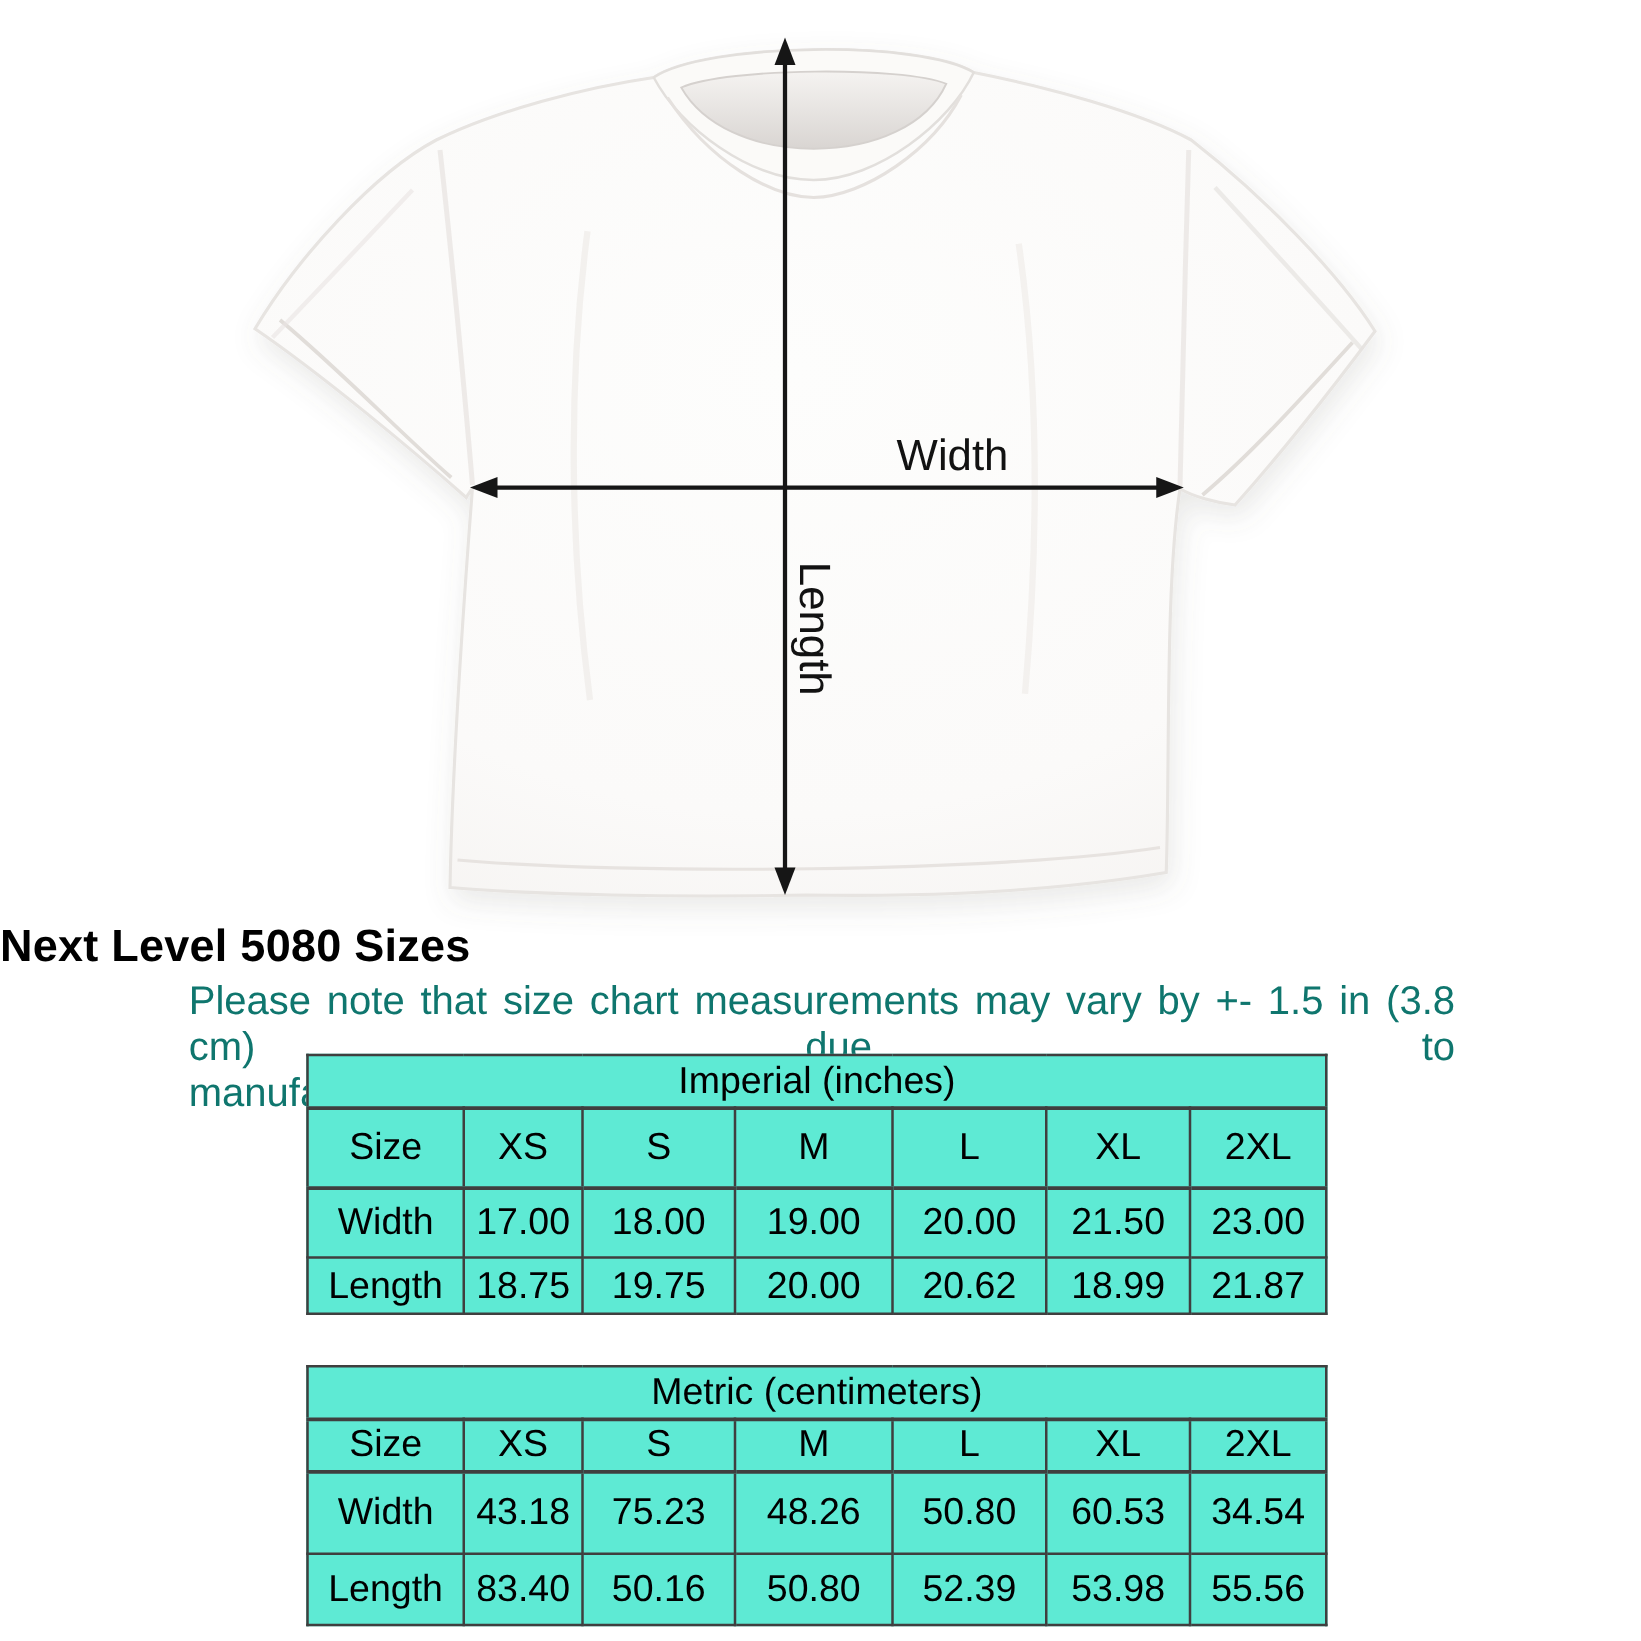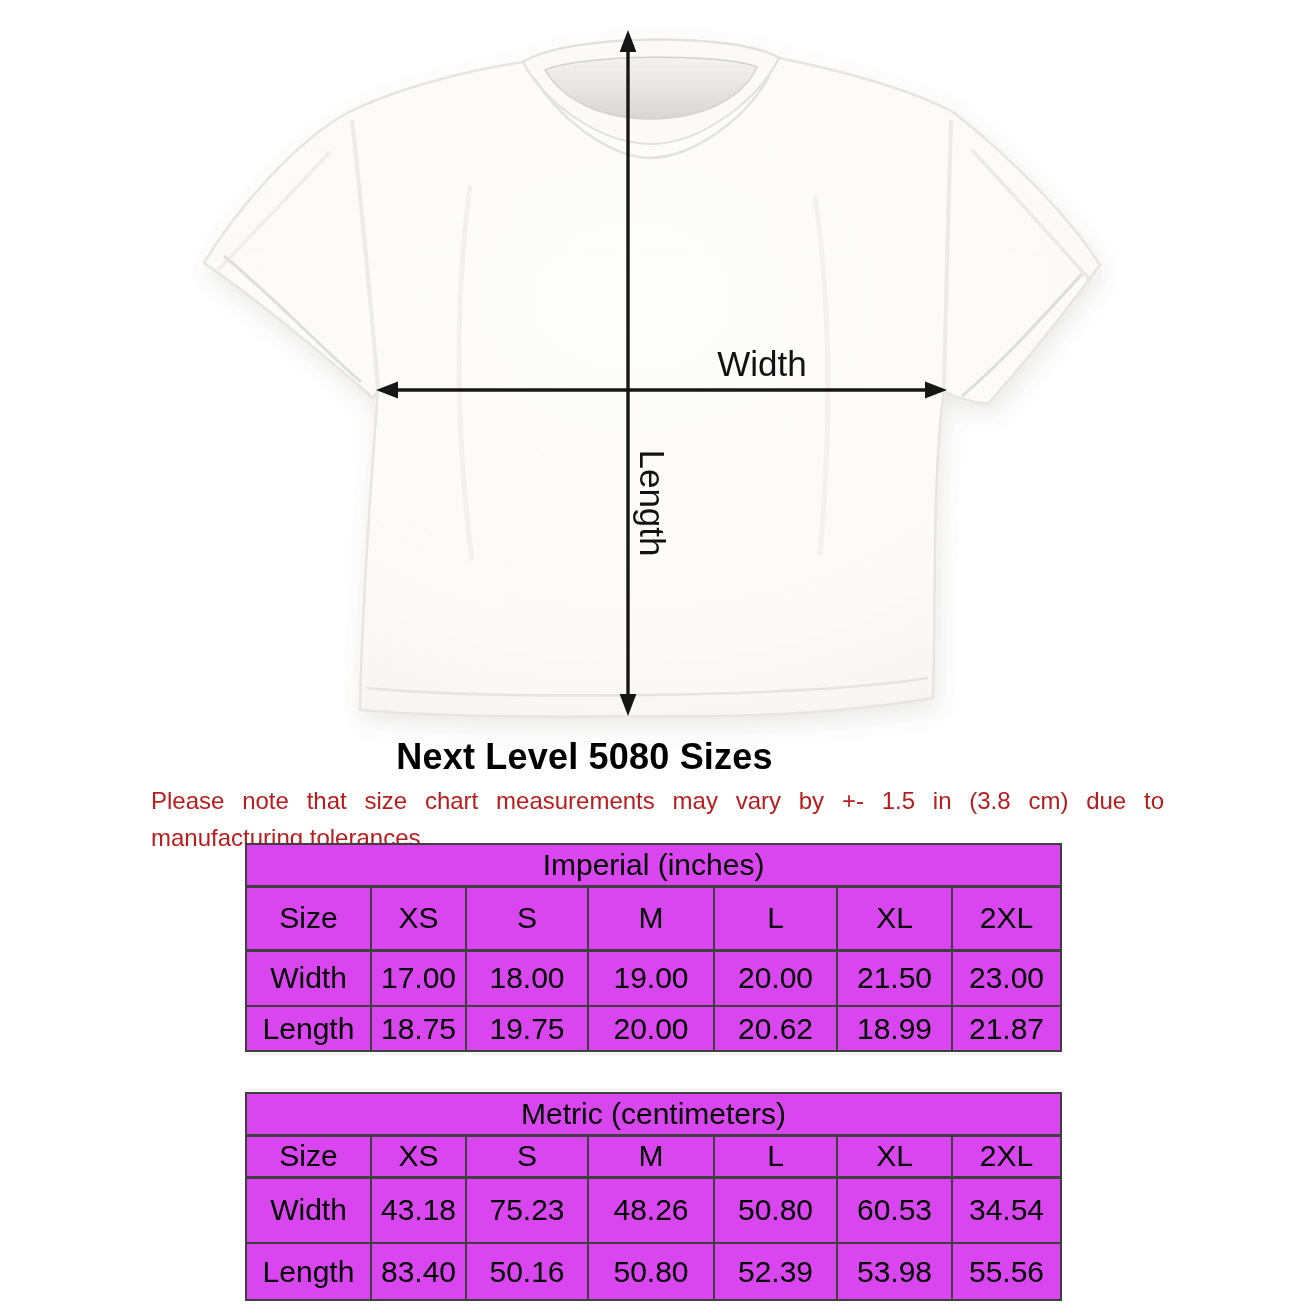--- a/index.html
+++ b/index.html
@@ -6,30 +6,30 @@
   body{width:1313px;height:1313px;position:relative;overflow:hidden;
        font-family:"Liberation Sans","DejaVu Sans",sans-serif;color:#000;}
   .page{position:absolute;inset:0;background:#ffffff;}
 
   .shirt-svg{position:absolute;left:0;top:0;}
 
   .svg-label{font-family:"Liberation Sans","DejaVu Sans",sans-serif;
              font-size:35px;fill:#121212;}
 
   .page-title{position:absolute;left:0;top:736px;width:1169px;
-              text-align:center;font-size:36px;font-weight:bold;
+              font-size:36px;font-weight:bold;
               letter-spacing:0.2px;}
 
   .note{position:absolute;left:151px;top:782px;width:1013px;
-        font-size:24px;line-height:37px;color:#b91c1c;}
+        font-size:32px;line-height:37px;color:#0f766e;}
   .note .l1{display:block;text-align:justify;text-align-last:justify;}
   .note .l2{display:block;text-align:left;}
 
   table.size-table{position:absolute;border-collapse:collapse;
-                   table-layout:fixed;width:815px;background:#d946ef;}
+                   table-layout:fixed;width:815px;background:#5eead4;}
   table.size-table td,table.size-table th{
       border:2px solid #3f3f3f;text-align:center;vertical-align:middle;
       font-size:30px;padding:0;overflow:hidden;white-space:nowrap;}
   table.size-table .t-title td{font-weight:normal;border-bottom-width:3px;}
   table.size-table .t-head th{font-weight:normal;border-bottom-width:3px;}
   table.size-table td.rowlabel{font-weight:normal;}
 
   #imperial{left:245px;top:843px;}
   #imperial .t-title{height:42px;}
   #imperial .t-head{height:64px;}

